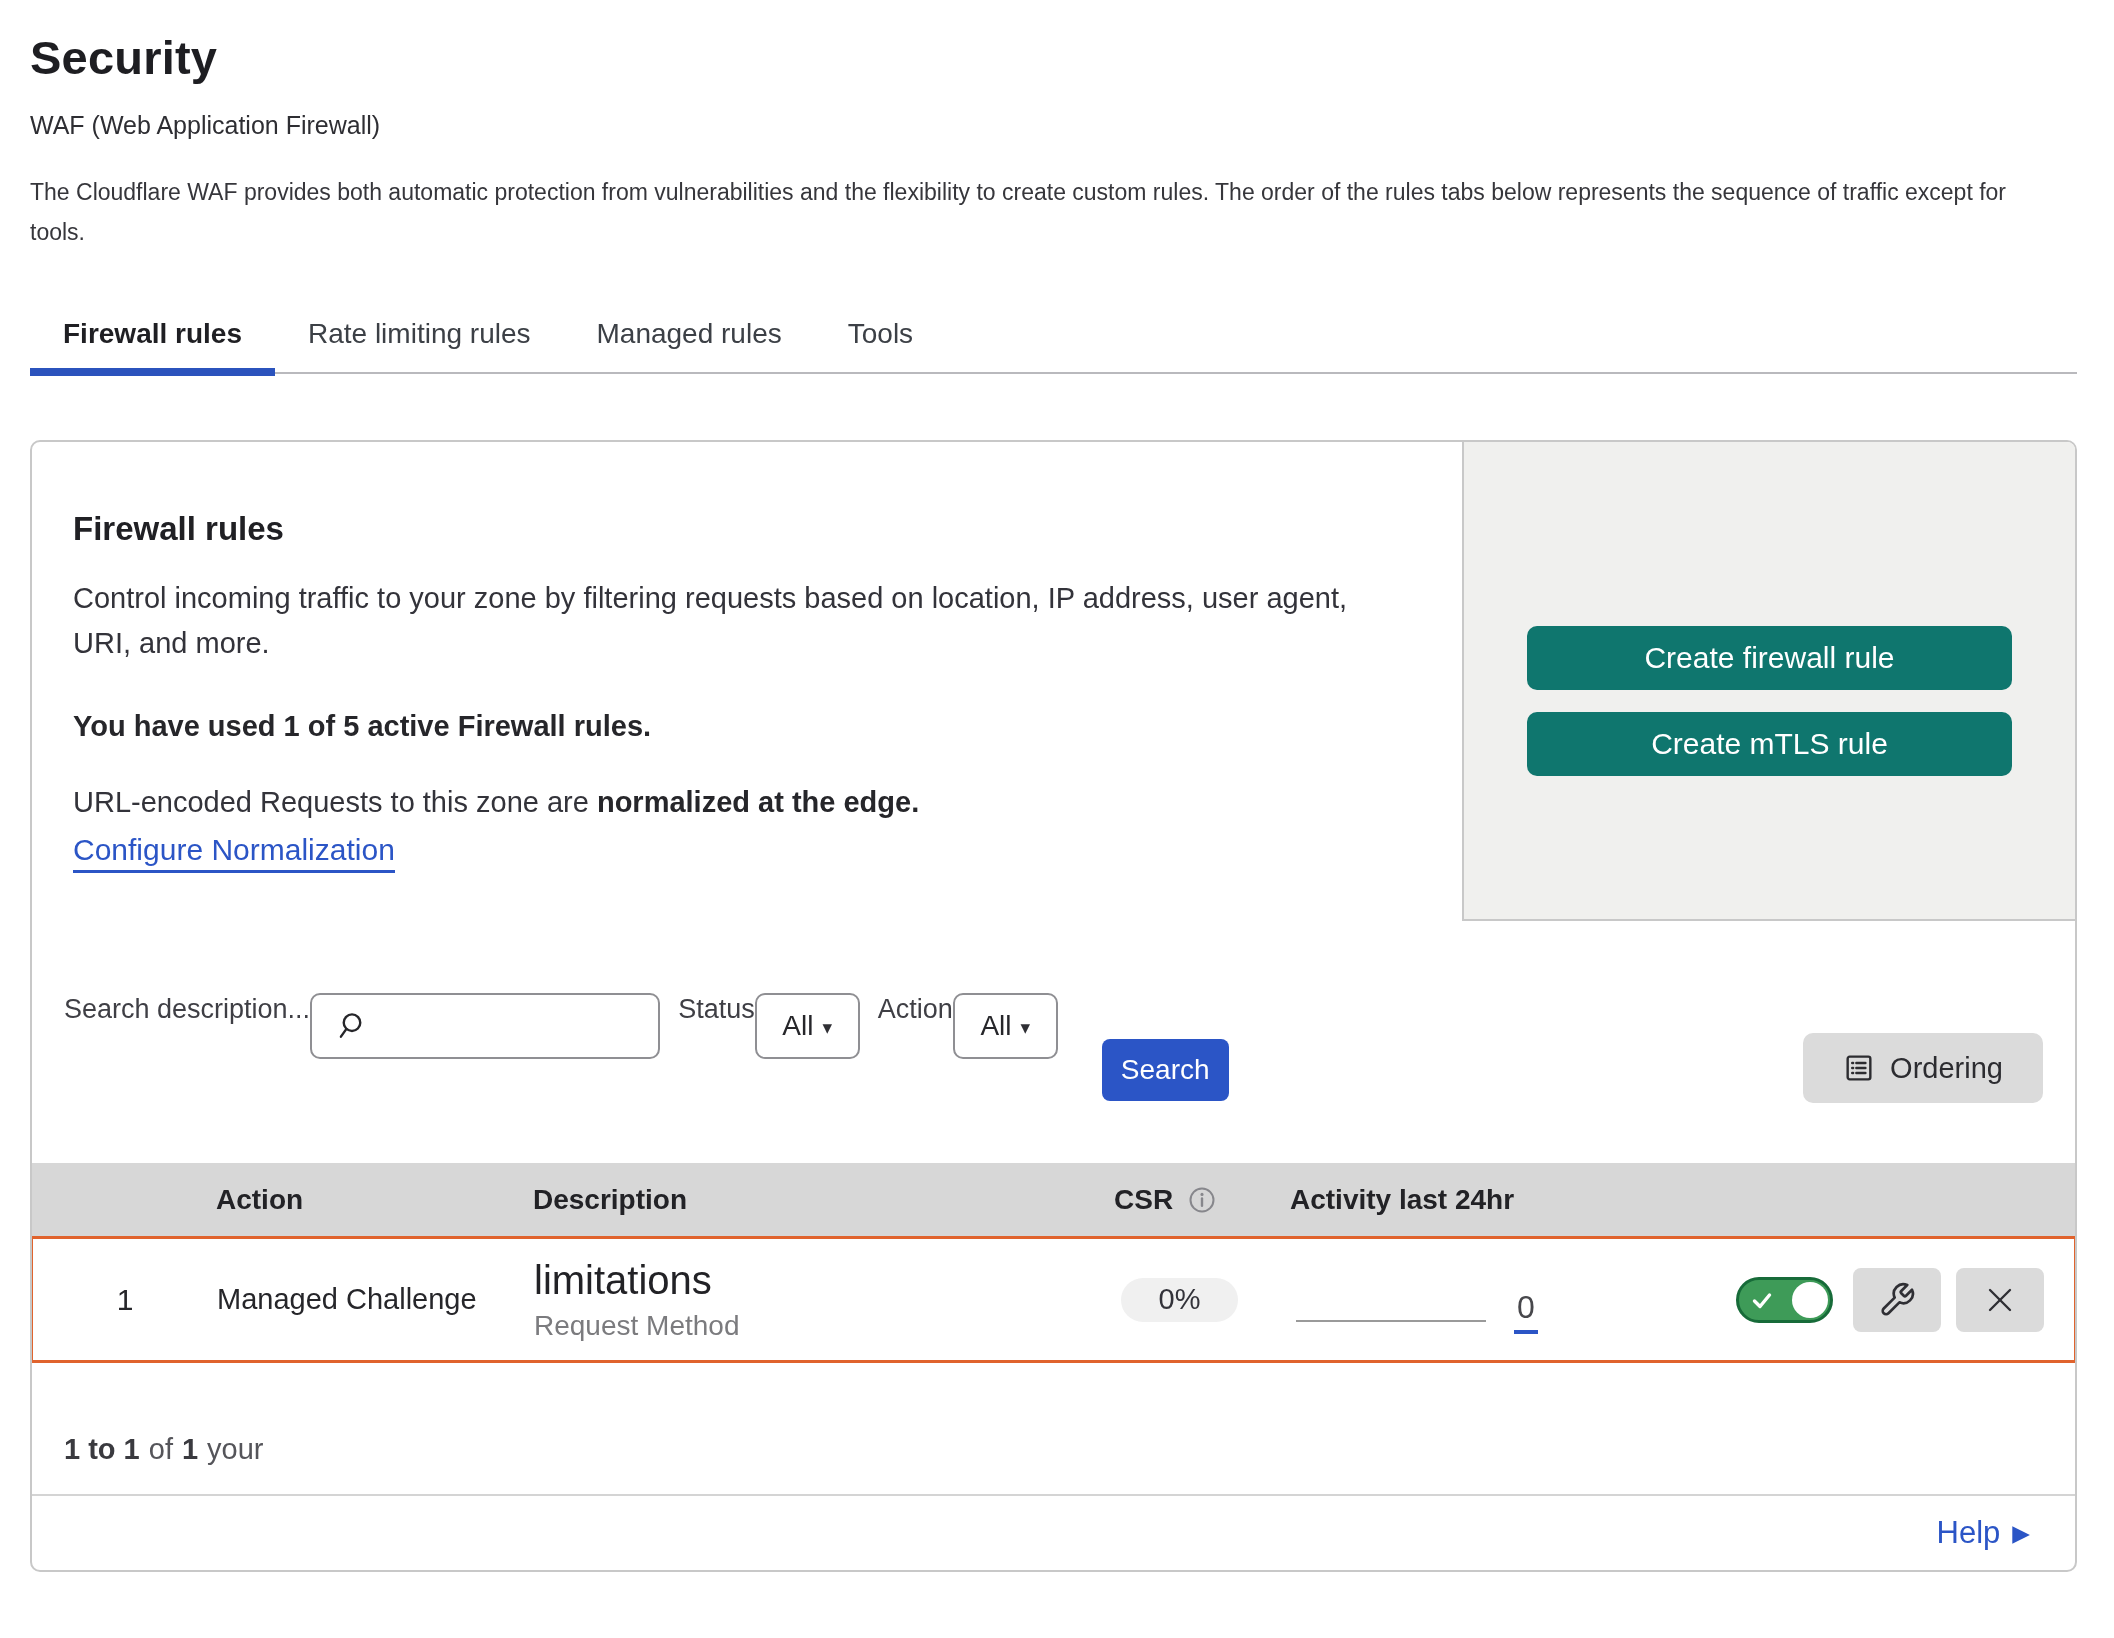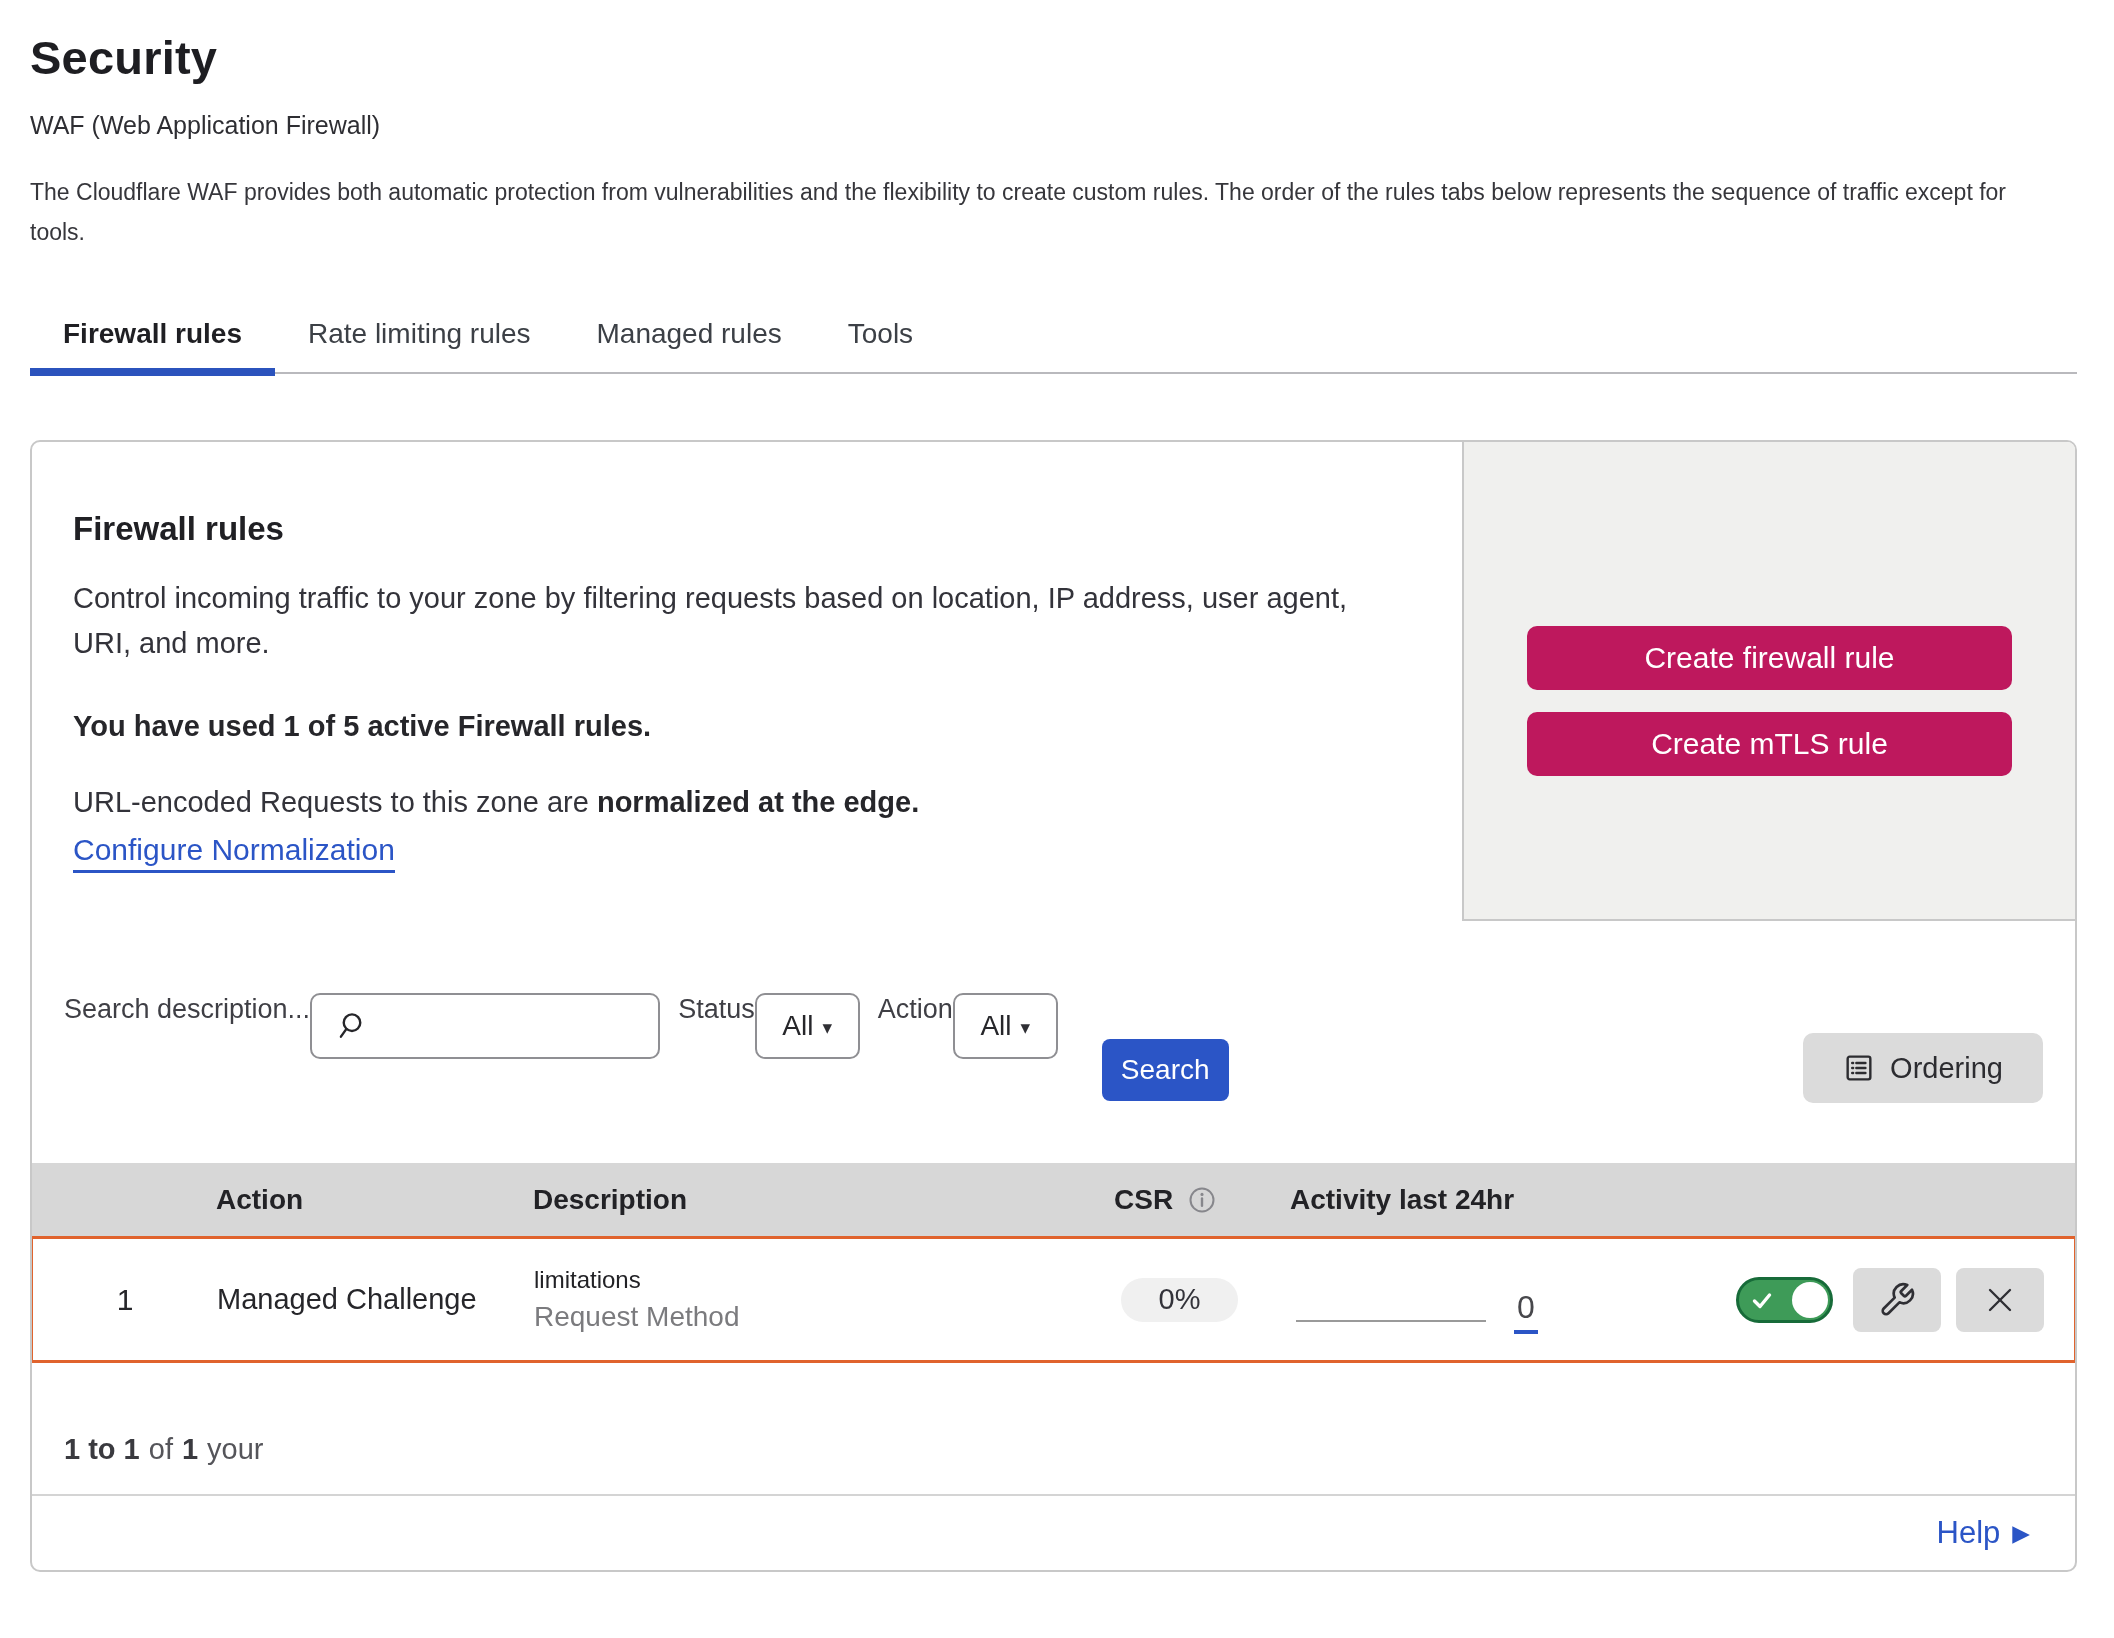--- a/index.html
+++ b/index.html
@@ -27,21 +27,21 @@
   .overview-h { font-size: 33px; font-weight: 700; color: #202024; }
   .overview-desc { font-size: 29px; line-height: 45px; color: #33333a; margin-top: 28px; max-width: 1320px; }
   .usage-line { font-size: 29px; font-weight: 700; color: #26262a; margin-top: 44px; }
   .norm-line { font-size: 29px; color: #33333a; margin-top: 43px; }
   .norm-line b { color: #26262a; }
   .norm-link { display: inline-block; margin-top: 14px; font-size: 30px; color: #2b55c6;
     text-decoration: none; border-bottom: 3px solid #2b55c6; padding-bottom: 3px; cursor: pointer; }
 
   .action-panel { width: 613px; background: #f0f0ee; border-left: 2px solid #c8c8c8; border-bottom: 2px solid #c8c8c8;
     display: flex; flex-direction: column; justify-content: center; align-items: stretch; gap: 22px; padding: 40px 63px 0; }
-  .btn-primary { height: 64px; background: #be185d; color: #fff; border: none; border-radius: 10px;
+  .btn-primary { height: 64px; background: #0f766e; color: #fff; border: none; border-radius: 10px;
     font-size: 30px; font-family: inherit; cursor: pointer; }
 
   
   .filter-row { display: flex; align-items: flex-start; padding: 72px 32px 0; height: 242px; }
   .fgroup { display: flex; }
   .flabel { font-size: 27px; color: #3f3f45; margin-bottom: 12px; height: 32px; line-height: 32px; }
   .search-box { width: 350px; height: 66px; border: 2px solid #8f8f93; border-radius: 10px;
     display: flex; align-items: center; padding: 0 18px 0 22px; background: #fff; }
   .search-box input { border: none; outline: none; flex: 1; font-size: 28px; font-family: inherit; margin-left: 14px; min-width: 0; }
   .select-box { width: 105px; height: 66px; border: 2px solid #8f8f93; border-radius: 10px; background: #fff;
@@ -60,21 +60,21 @@
   .c2 { width: 317px; flex-shrink: 0; }
   .c3 { width: 549px; flex-shrink: 0; }
   .c4 { width: 208px; flex-shrink: 0; }
   .c5 { width: 422px; flex-shrink: 0; }
   .c6 { flex: 1; }
   .th-csr { display: flex; align-items: center; gap: 14px; padding-left: 32px; }
 
   .rule-row { display: flex; align-items: center; height: 127px; border: 3px solid #e0632d; margin: 0 -2px; background: #fff; }
   .row-num { font-size: 30px; color: #26262a; }
   .row-action { font-size: 29px; color: #26262a; }
-  .desc-main { font-size: 24px; color: #222226; }
+  .desc-main { font-size: 40px; color: #222226; }
   .desc-sub { font-size: 28px; color: #7b7b7e; margin-top: 7px; }
   .csr-pill { margin-left: 38px; width: 117px; height: 44px; border-radius: 22px; background: #f0f0f0;
     display: flex; align-items: center; justify-content: center; font-size: 29px; color: #33333a; }
   .activity-cell { display: flex; align-items: flex-end; height: 100%; padding-bottom: 26px; }
   .sparkline { width: 190px; height: 2px; background: #9a9a9a; margin: 0 28px 12px 5px; }
   .activity-count { font-size: 32px; line-height: 1; color: #48484c; border-bottom: 4px solid #2b55c6;
     padding: 0 3px 7px; text-decoration: none; cursor: pointer; }
   .controls-cell { display: flex; align-items: center; }
   .toggle { margin-left: 23px; position: relative; width: 97px; height: 46px; border-radius: 23px;
     background: #3e9b58; border: 3px solid #176b39; cursor: pointer; display: flex; align-items: center; }

